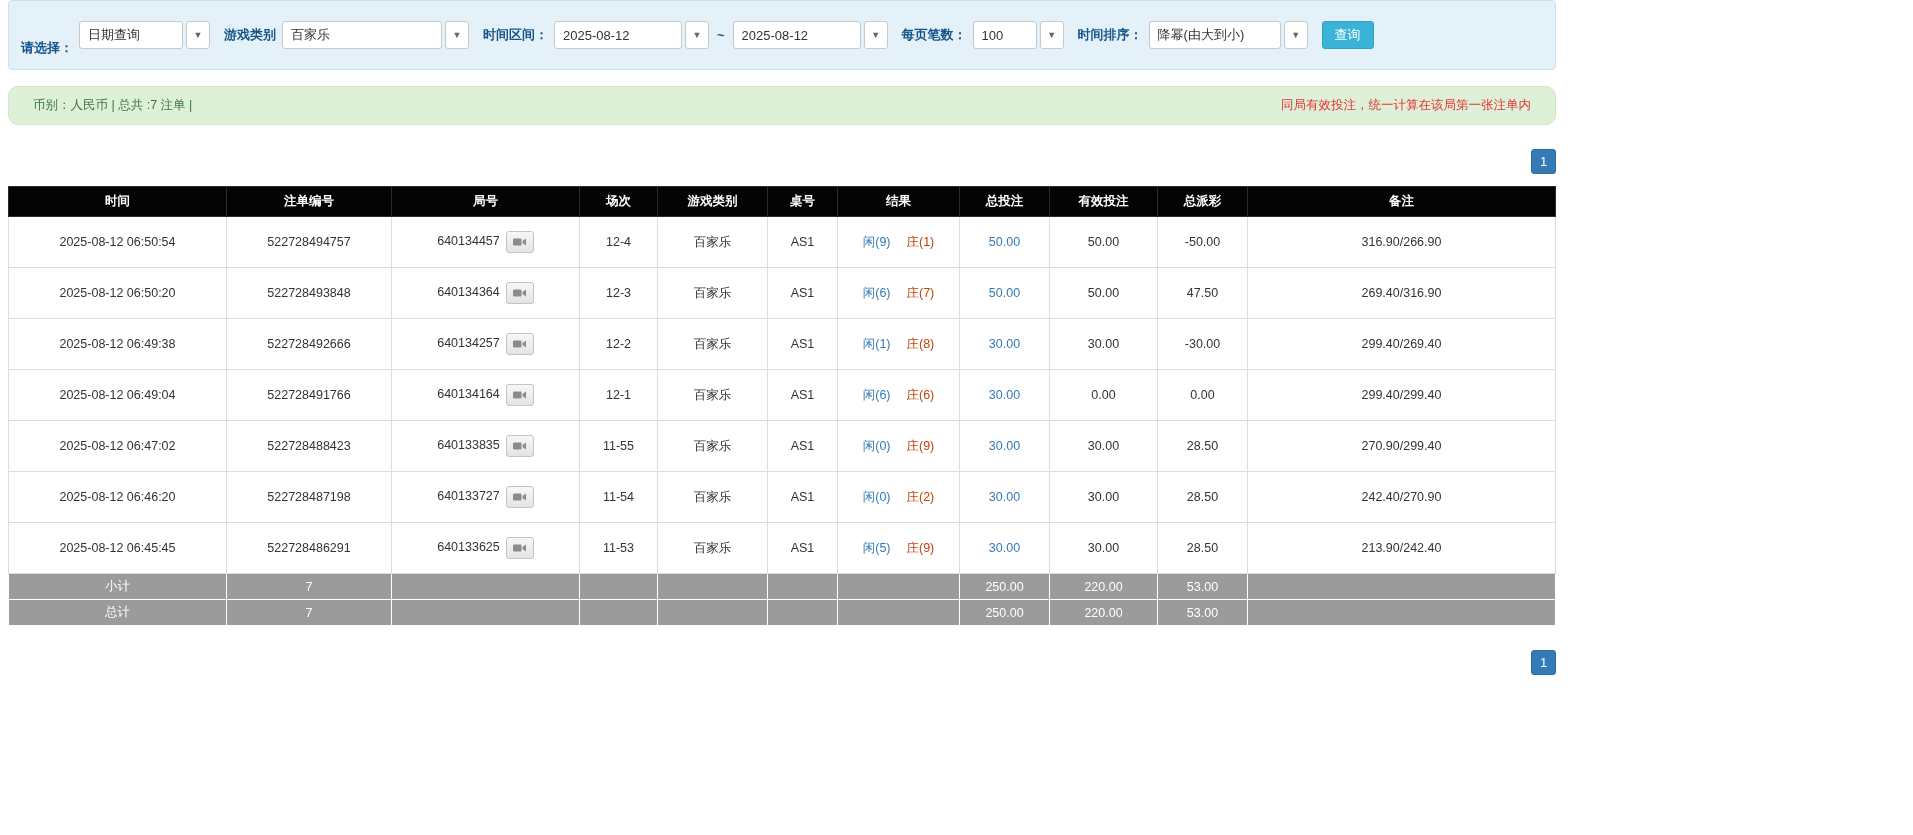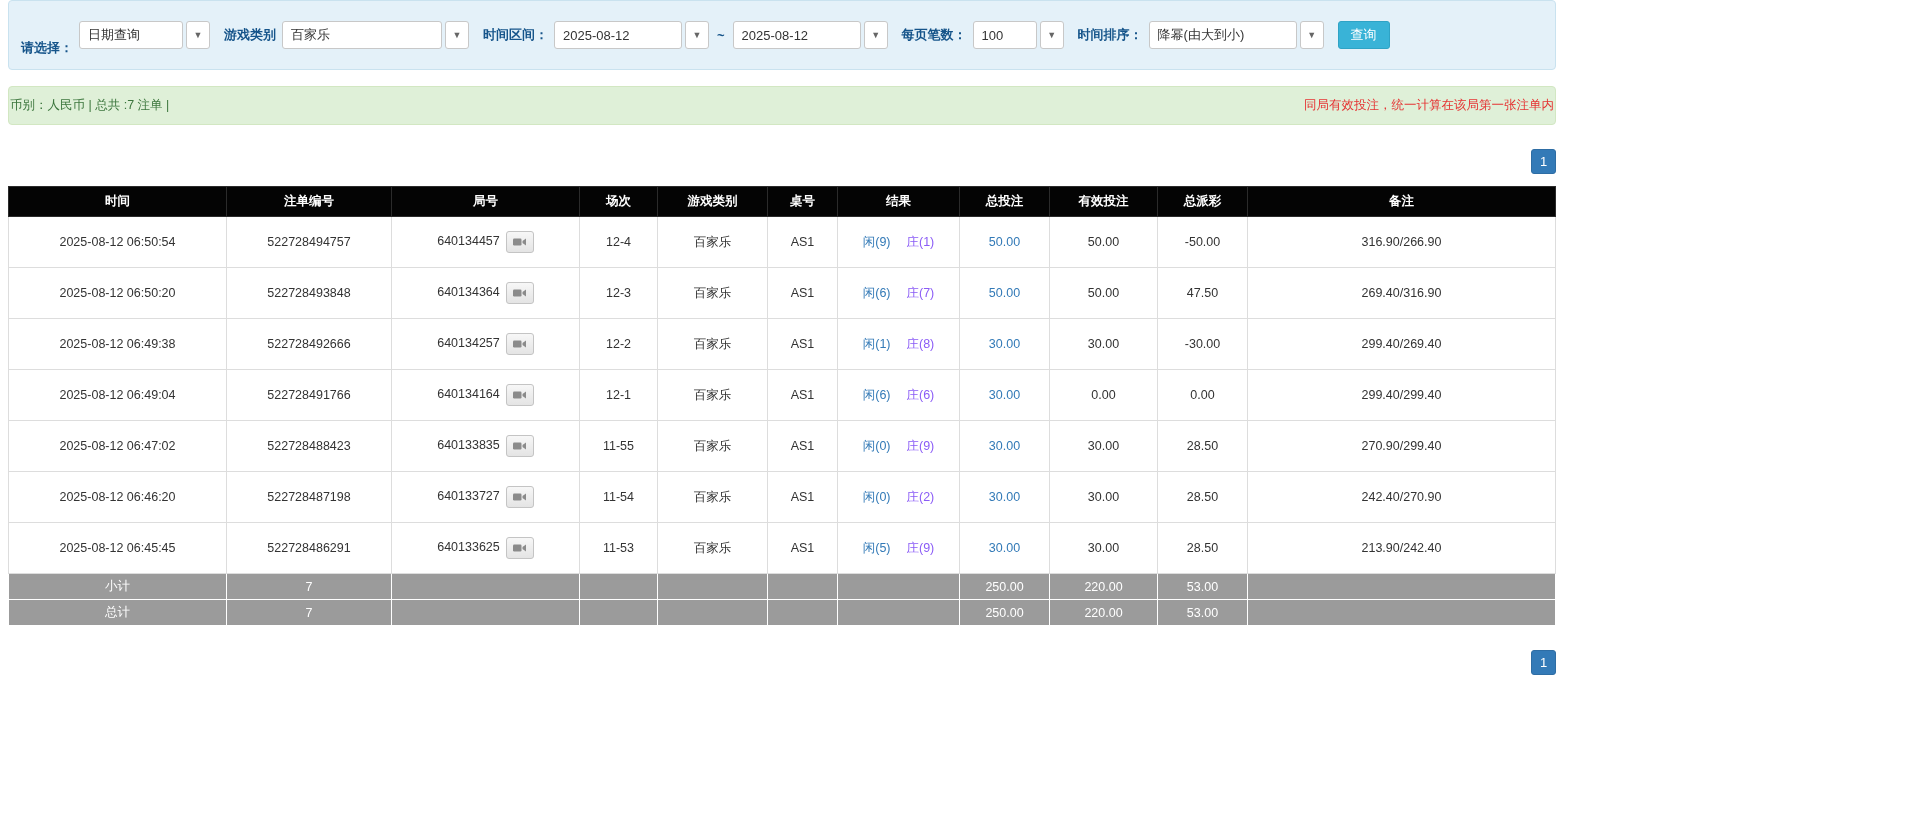--- a/index.html
+++ b/index.html
@@ -65,22 +65,22 @@
     font-family: inherit;
     margin-left: 8px;
     cursor: pointer;
   }
 
   
   .summary-bar {
     margin-top: 16px;
     background: #dff0d8;
     border: 1px solid #d2e7c2;
-    border-radius: 4px;
-    padding: 10px 1px;
+    border-radius: 10px;
+    padding: 10px 24px;
     display: flex;
     justify-content: space-between;
     align-items: flex-end;
     font-size: 12.5px;
   }
   .summary-left { color: #3c763d; }
   .summary-right { color: #e53333; }
 
   
   .pager { display: flex; justify-content: flex-end; margin: 24px 0 12px 0; }
@@ -124,21 +124,21 @@
     background: #9b9b9b;
     color: #fff;
     border: 1px solid #fff;
     padding: 4px 6px;
     text-align: center;
     font-size: 12.5px;
   }
   .red, .negative { color: #d9534f; }
   .link { color: #337ab7; cursor: pointer; }
   .result-player { color: #337ab7; margin-right: 16px; }
-  .result-banker { color: #8b5cf6; margin-top: 36px; }
+  .result-banker { color: #c2410c; margin-top: 36px; }
 
   .video-btn {
     display: inline-flex;
     align-items: center;
     justify-content: center;
     width: 28px; height: 22px;
     margin-left: 6px;
     vertical-align: middle;
     background: linear-gradient(#f7f7f7, #e4e4e4);
     border: 1px solid #c4c4c4;
@@ -187,21 +187,21 @@
     <span class="flabel">每页笔数：</span>
     <span class="combo">
       <input style="width: 64px;" value="100">
       <span class="caret-btn">
           <span>▼</span>
         </span>
     </span>
 
     <span class="flabel">时间排序：</span>
     <span class="combo">
-      <input style="width: 148px;" value="降幂(由大到小)">
+      <input style="width: 132px;" value="降幂(由大到小)">
       <span class="caret-btn">
           <span>▼</span>
         </span>
     </span>
 
     <button class="search-btn">查询</button>
   </div>
 
   <div class="summary-bar">
     <span class="summary-left">币别：人民币 | 总共 :7 注单 |</span>

